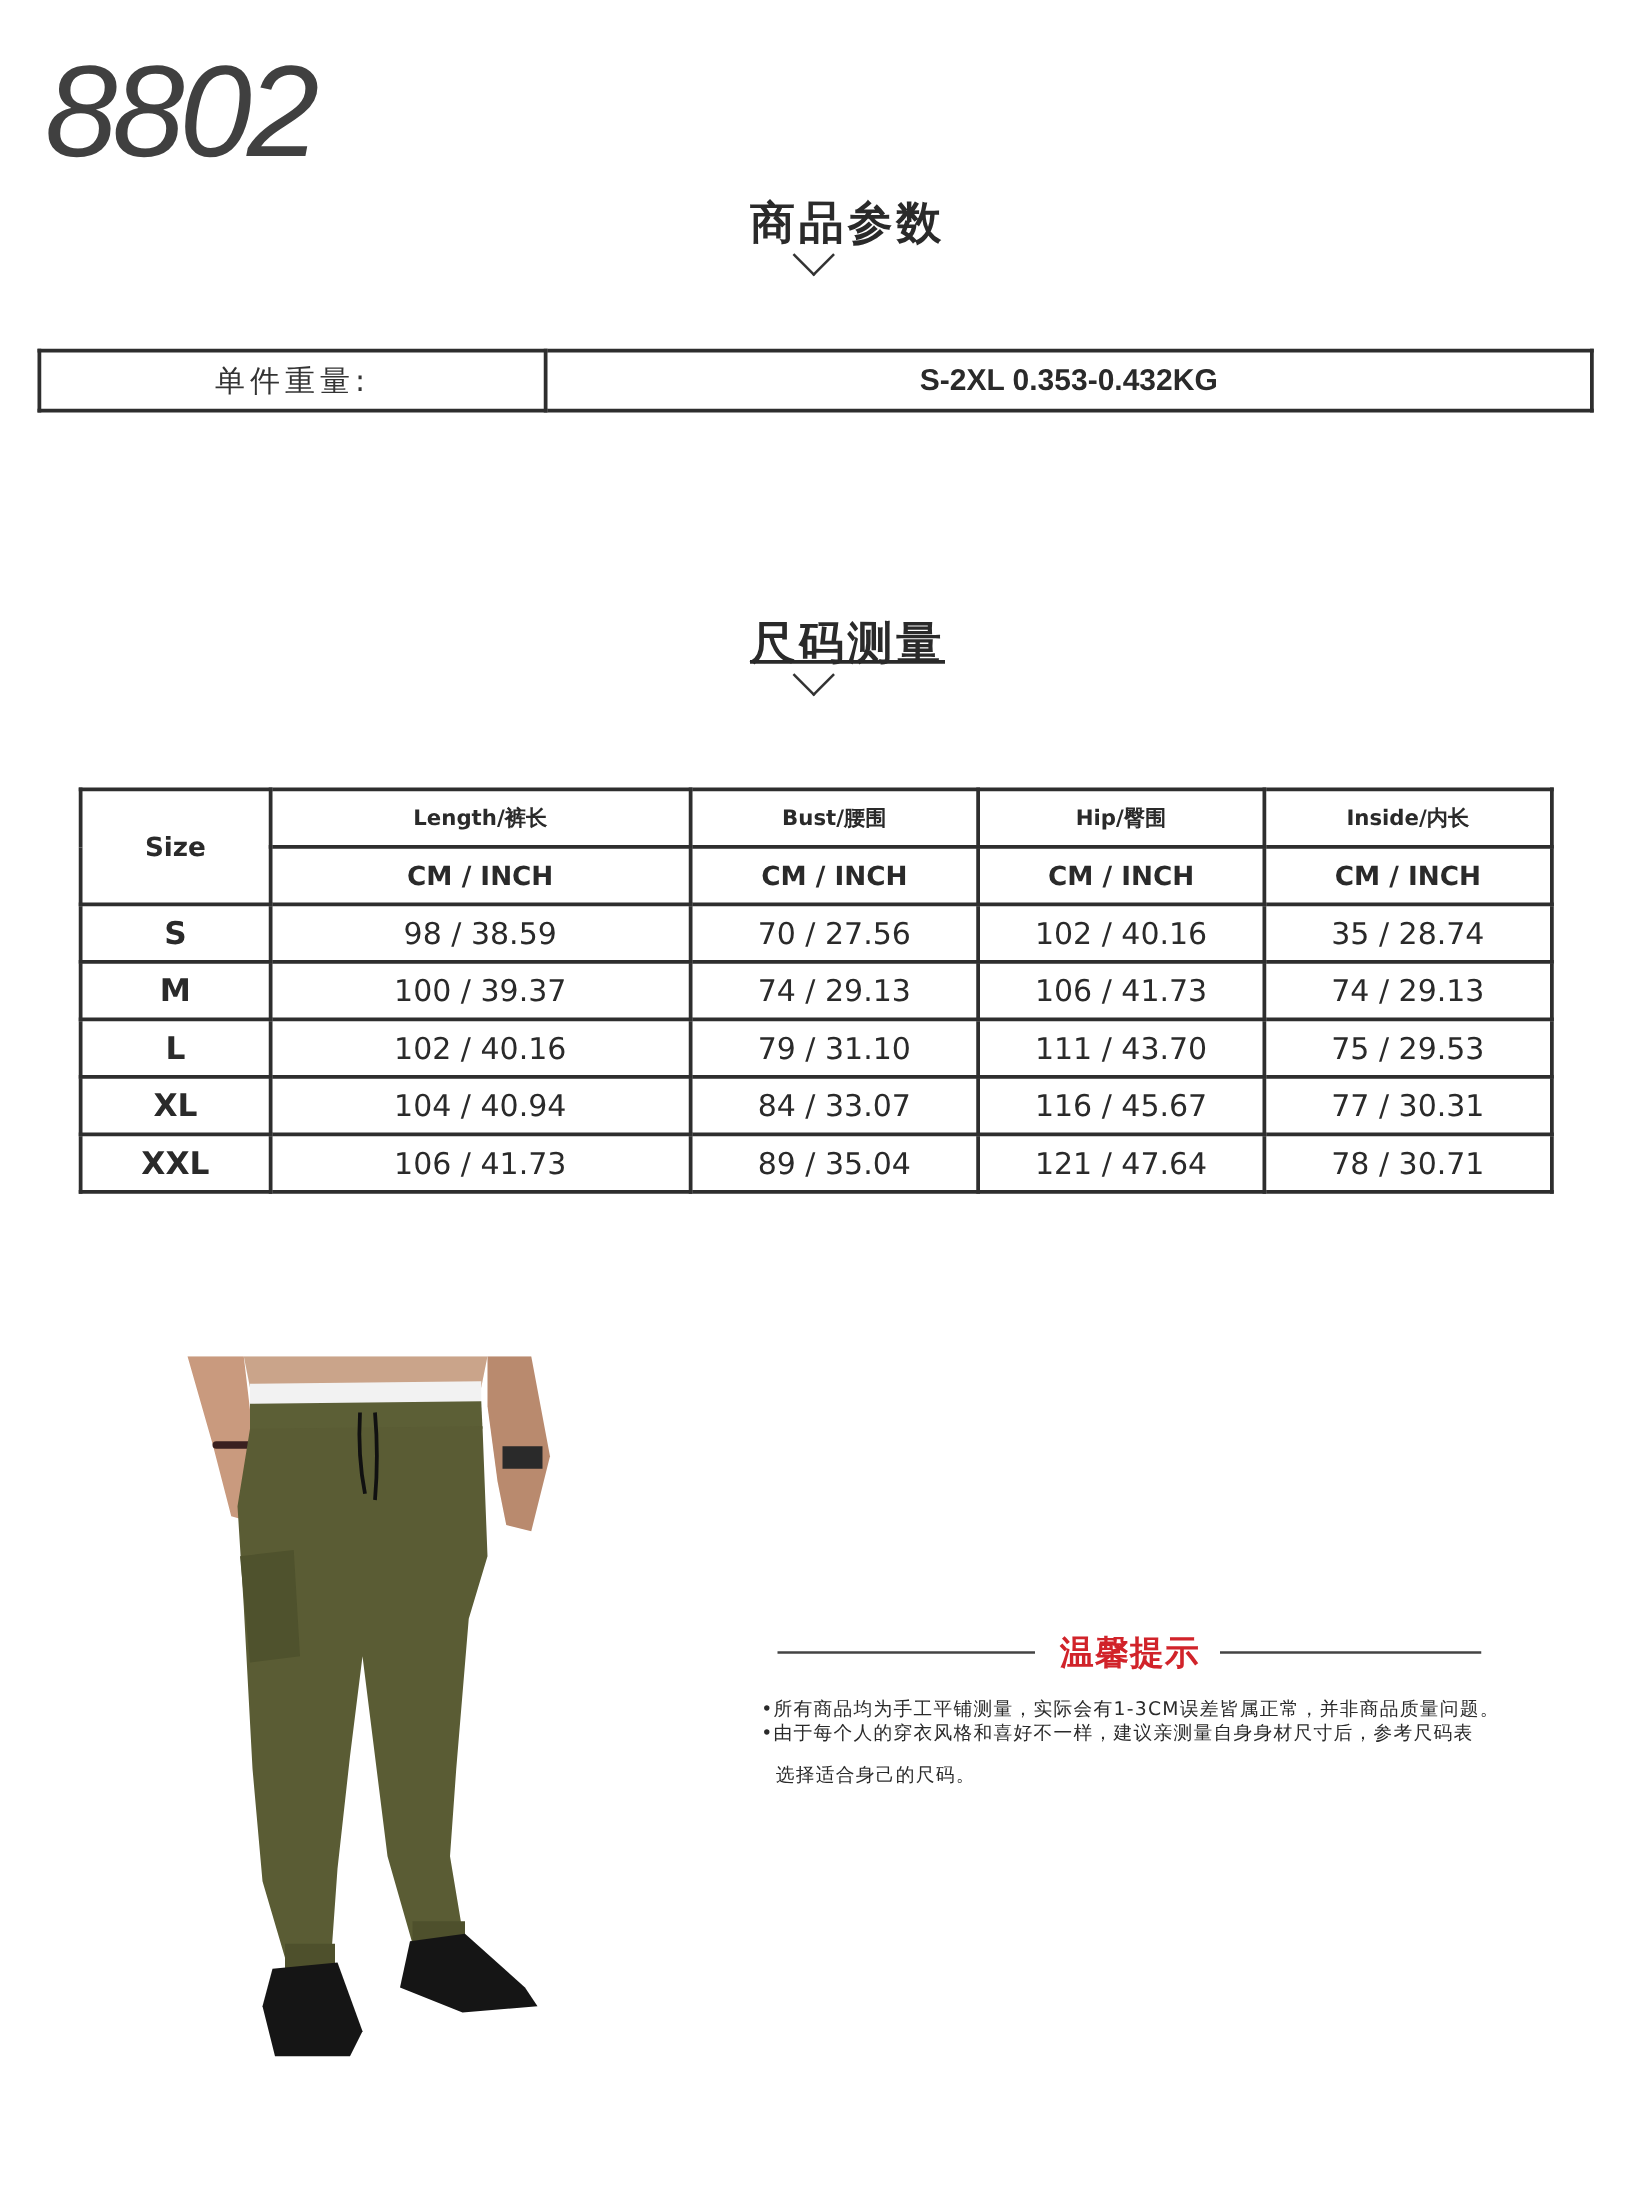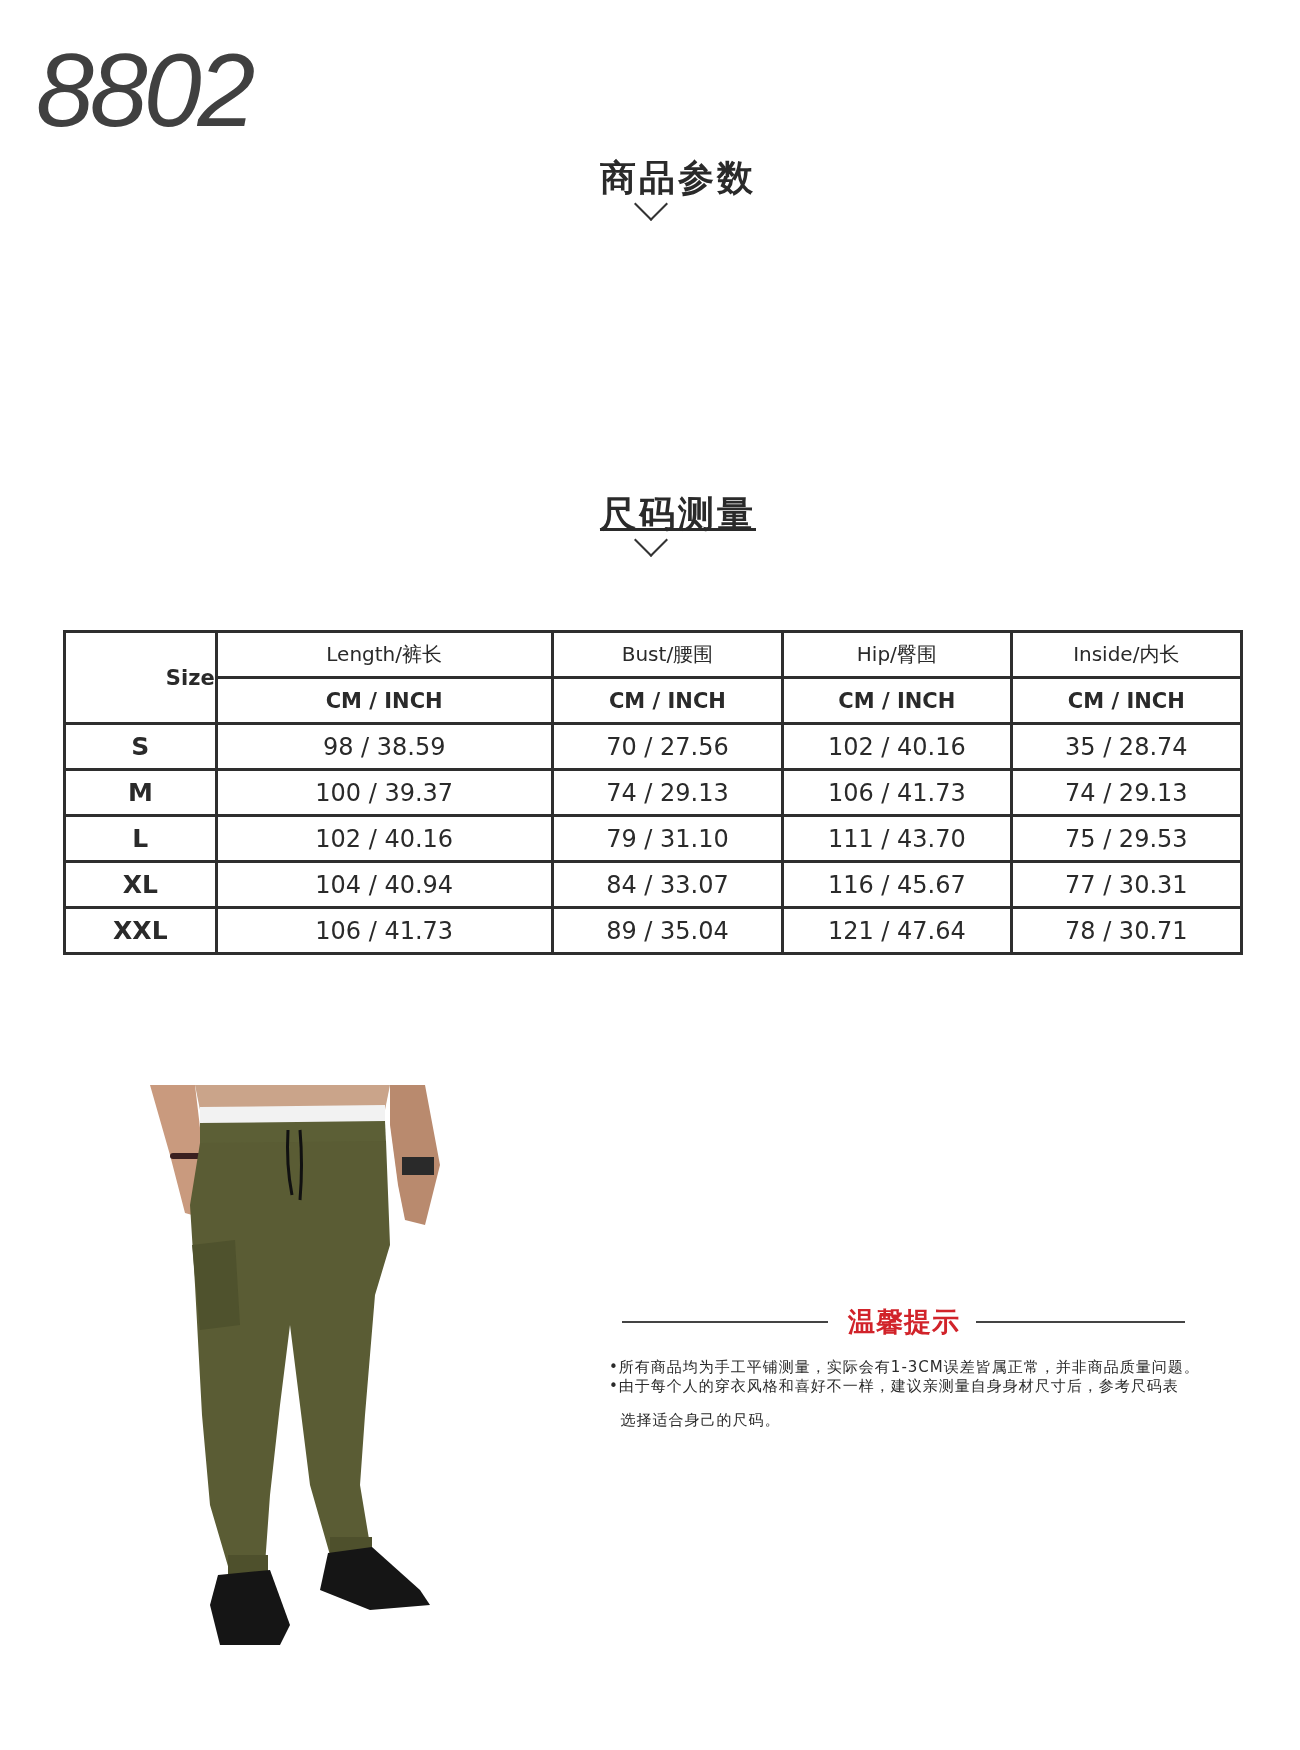--- a/index.html
+++ b/index.html
@@ -11,39 +11,43 @@
   .section-title { left:0; width:1300px; text-align:center; font-size:36px; font-weight:bold;
     color:#2a2a2a; letter-spacing:3px;padding-left:28px; }
   .chev { width:22px; height:22px; border-right:2px solid #333; border-bottom:2px solid #333;
     transform:rotate(45deg); left:639px; }
   table { border-collapse:collapse; position:absolute; }
   td { border:3px solid #2e2e2e; text-align:center; padding:0; }
   .params td { height:45px; font-size:24px; }
   .params td.lbl { width:402px; font-weight:normal; letter-spacing:4px; color:#333; }
   .params td.val { font-family:"Liberation Sans", sans-serif; font-weight:bold; color:#2a2a2a; }
   .sizes td { height:43px; font-size:24px; font-family:"DejaVu Sans", sans-serif; color:#2a2a2a; }
-  .sizes td.hdr { font-size:20px; font-weight:normal; }
+  .sizes td.hdr { font-size:17px; font-weight:bold; }
   .sizes td.sub { font-size:21px; font-weight:bold; }
   .sizes td.sz { font-weight:bold; font-size:25px; }
-  .sizes td.size-hdr { font-size:21px; font-weight:bold;text-align:right; }
+  .sizes td.size-hdr { font-size:21px; font-weight:bold; }
   .photo { left:140px; top:1085px; width:330px; height:590px; }
   .tips-line { height:2px; background:#444; }
   .tips-title { font-size:27px; font-weight:bold; color:#d1232a; letter-spacing:1px; }
   .tip { font-size:15px; color:#2a2a2a; letter-spacing:1px; line-height:23px; }
 </style>
 </head>
 <body>
 
 <div class="abs model-code">8802</div>
 
 <div class="abs section-title" style="top:154px;">商品参数</div>
 <div class="abs chev" style="top:192px;"></div>
 
 <table class="params" style="left:30px; top:279px; width:1245px;">
   <tbody>
+      <tr>
+    <td class="lbl">单件重量:</td>
+    <td class="val">S-2XL 0.353-0.432KG</td>
+  </tr>
 </tbody>
   </table>
 
 <div class="abs section-title" style="top:490px;text-decoration:underline;">尺码测量</div>
 <div class="abs chev" style="top:528px;"></div>
 
 <table class="sizes" style="left:63px; top:630px; width:1180px;">
   <colgroup>
       <col style="width:152px">
       <col style="width:337px">

